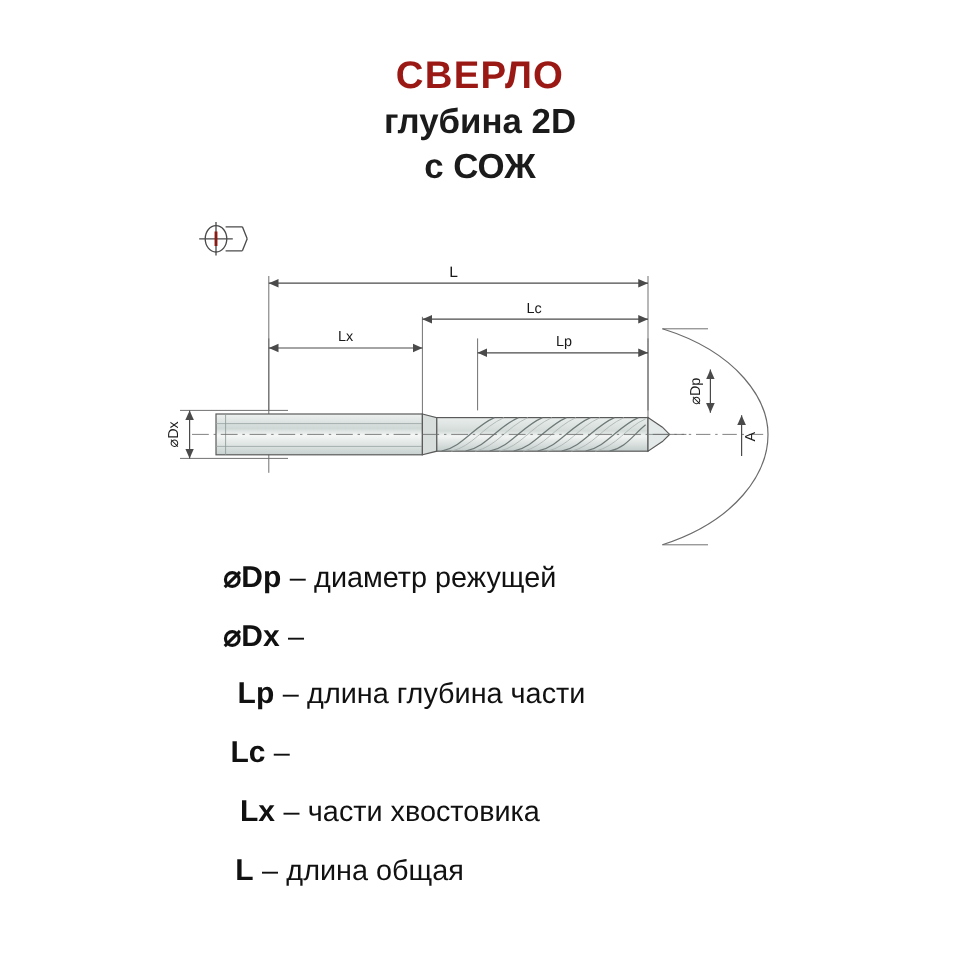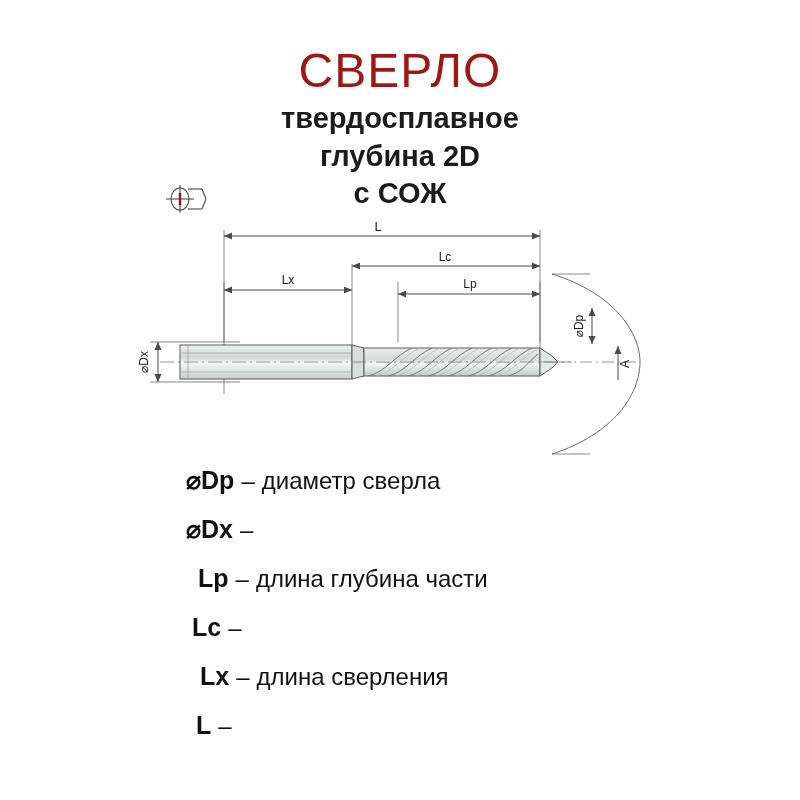--- a/index.html
+++ b/index.html
@@ -21,22 +21,22 @@
 
   
   .title-block {
     position: absolute;
     top: 46px;
     left: 0;
     width: 800px;
     text-align: center;
   }
   .title-main {
-    font-size: 48px;
-    font-weight: normal;
+    font-size: 32px;
+    font-weight: bold;
     color: #9a1915;
     letter-spacing: 1px;
     line-height: 1.05;
   }
   .title-sub {
     font-size: 29px;
     font-weight: bold;
     color: #1b1b1b;
     line-height: 1.28;
     margin-top: 4px;
@@ -96,21 +96,20 @@
   .legend-row.indent-6 { padding-left: 10px; }
 </style>
 </head>
 <body>
 
 <div id="page">
 
   <div class="title-block">
     <div class="title-main">СВЕРЛО</div>
     <div class="title-sub">
-      <div>твердосплавное</div>
       <div>глубина 2D</div>
       <div>с СОЖ</div>
     </div>
   </div>
 
   <svg class="proj-symbol" viewBox="0 0 52 46">
     <g stroke="#4a4a4a" fill="none" stroke-width="1.1">
       <ellipse cx="20" cy="23" rx="9" ry="11"></ellipse>
       <line x1="6" y1="23" x2="34" y2="23"></line>
       <line x1="20" y1="9" x2="20" y2="37"></line>
@@ -231,21 +230,21 @@
       <line x1="498" y1="158" x2="498" y2="124" stroke="#4a4a4a" stroke-width="1" marker-end="url(#arrEnd)"></line>
       <text x="509" y="142" font-size="12" fill="#1a1a1a" text-anchor="middle" transform="rotate(-90 509 142)" font-family="Liberation Sans, sans-serif">A</text>
     </g>
   </svg>
 
   <div class="legend">
 
     <div class="legend-row indent-1">
       <span class="legend-sym">⌀Dp</span>
       <span class="legend-dash">–</span>
-      <span class="legend-text">диаметр сверла</span>
+      <span class="legend-text">диаметр режущей</span>
     </div>
 
     <div class="legend-row indent-2">
       <span class="legend-sym">⌀Dx</span>
       <span class="legend-dash">–</span>
     </div>
 
     <div class="legend-row indent-3">
       <span class="legend-sym">Lp</span>
       <span class="legend-dash">–</span>
@@ -253,23 +252,24 @@
     </div>
 
     <div class="legend-row indent-4">
       <span class="legend-sym">Lc</span>
       <span class="legend-dash">–</span>
     </div>
 
     <div class="legend-row indent-5">
       <span class="legend-sym">Lx</span>
       <span class="legend-dash">–</span>
-      <span class="legend-text">длина сверления</span>
+      <span class="legend-text">части хвостовика</span>
     </div>
 
     <div class="legend-row indent-6">
       <span class="legend-sym">L</span>
       <span class="legend-dash">–</span>
+      <span class="legend-text">длина общая</span>
     </div>
 
   </div>
 
 </div>
 
 </body></html>

